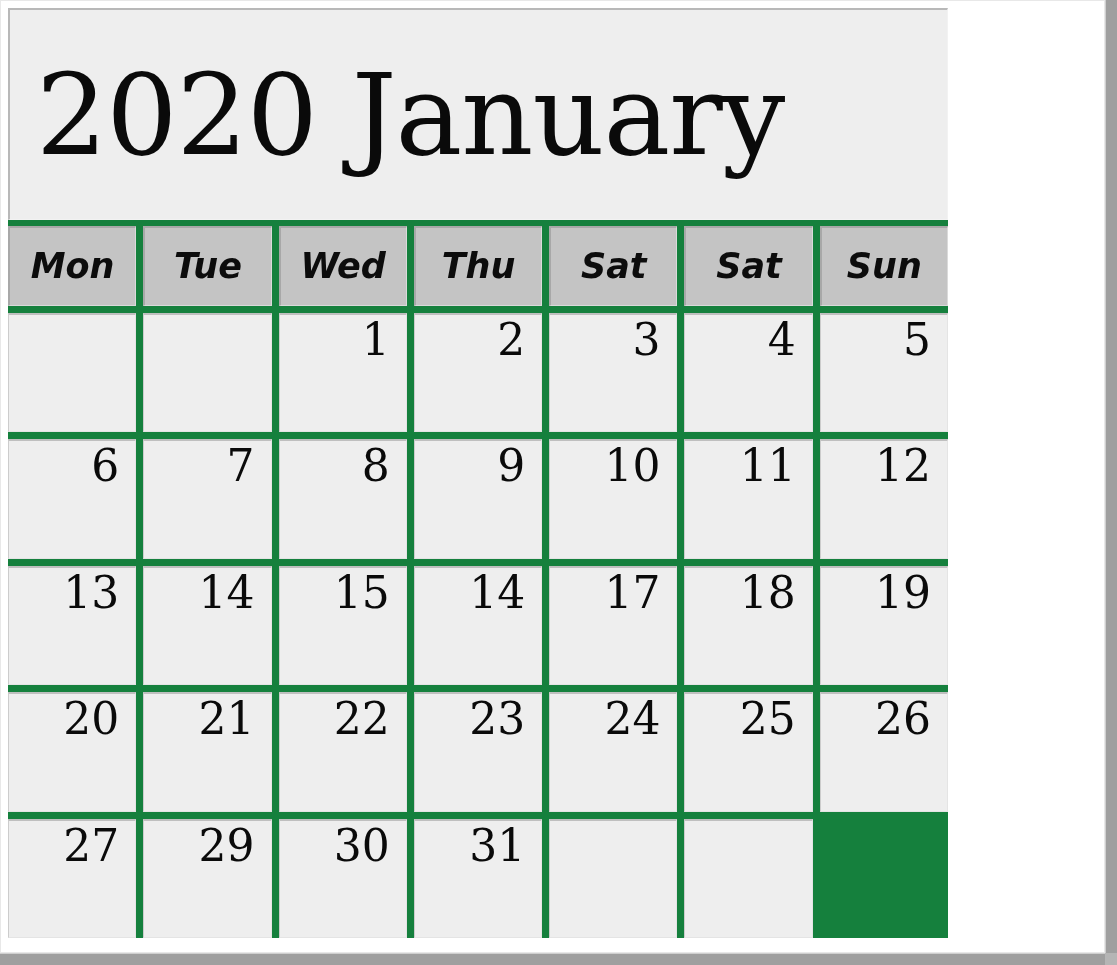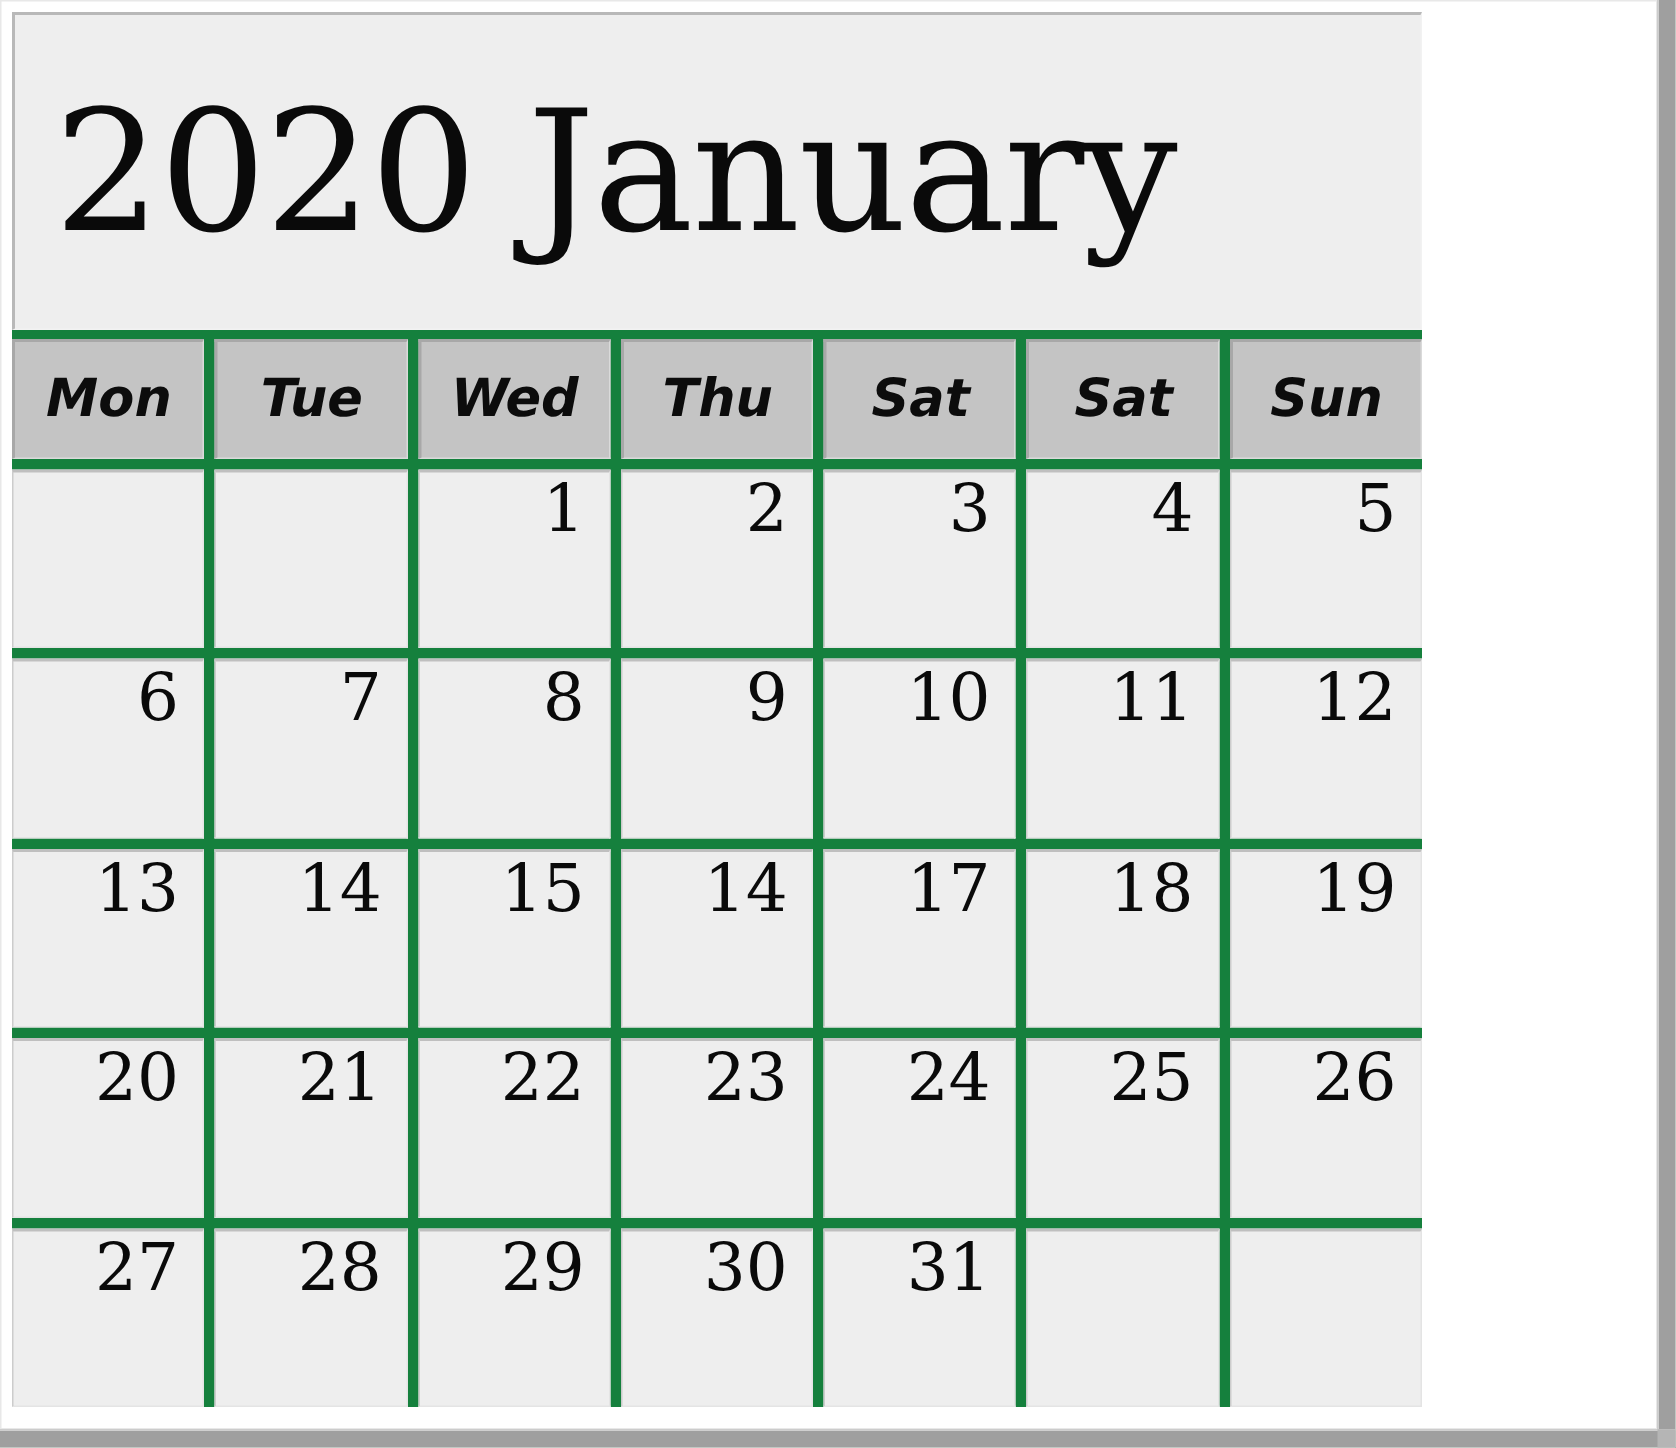--- a/index.html
+++ b/index.html
@@ -239,21 +239,20 @@
         <div class="day-cell"><span class="day-num">21</span></div>
         <div class="day-cell"><span class="day-num">22</span></div>
         <div class="day-cell"><span class="day-num">23</span></div>
         <div class="day-cell"><span class="day-num">24</span></div>
         <div class="day-cell"><span class="day-num">25</span></div>
         <div class="day-cell"><span class="day-num">26</span></div>
       </div>
 
       <div class="week-row">
         <div class="day-cell"><span class="day-num">27</span></div>
-        <div class="day-cell"><span class="day-num">28</span></div>
         <div class="day-cell"><span class="day-num">29</span></div>
         <div class="day-cell"><span class="day-num">30</span></div>
         <div class="day-cell"><span class="day-num">31</span></div>
         <div class="day-cell empty"><span class="day-num"></span></div>
         <div class="day-cell empty"><span class="day-num"></span></div>
       </div>
 
     </div>
   </div>
 

